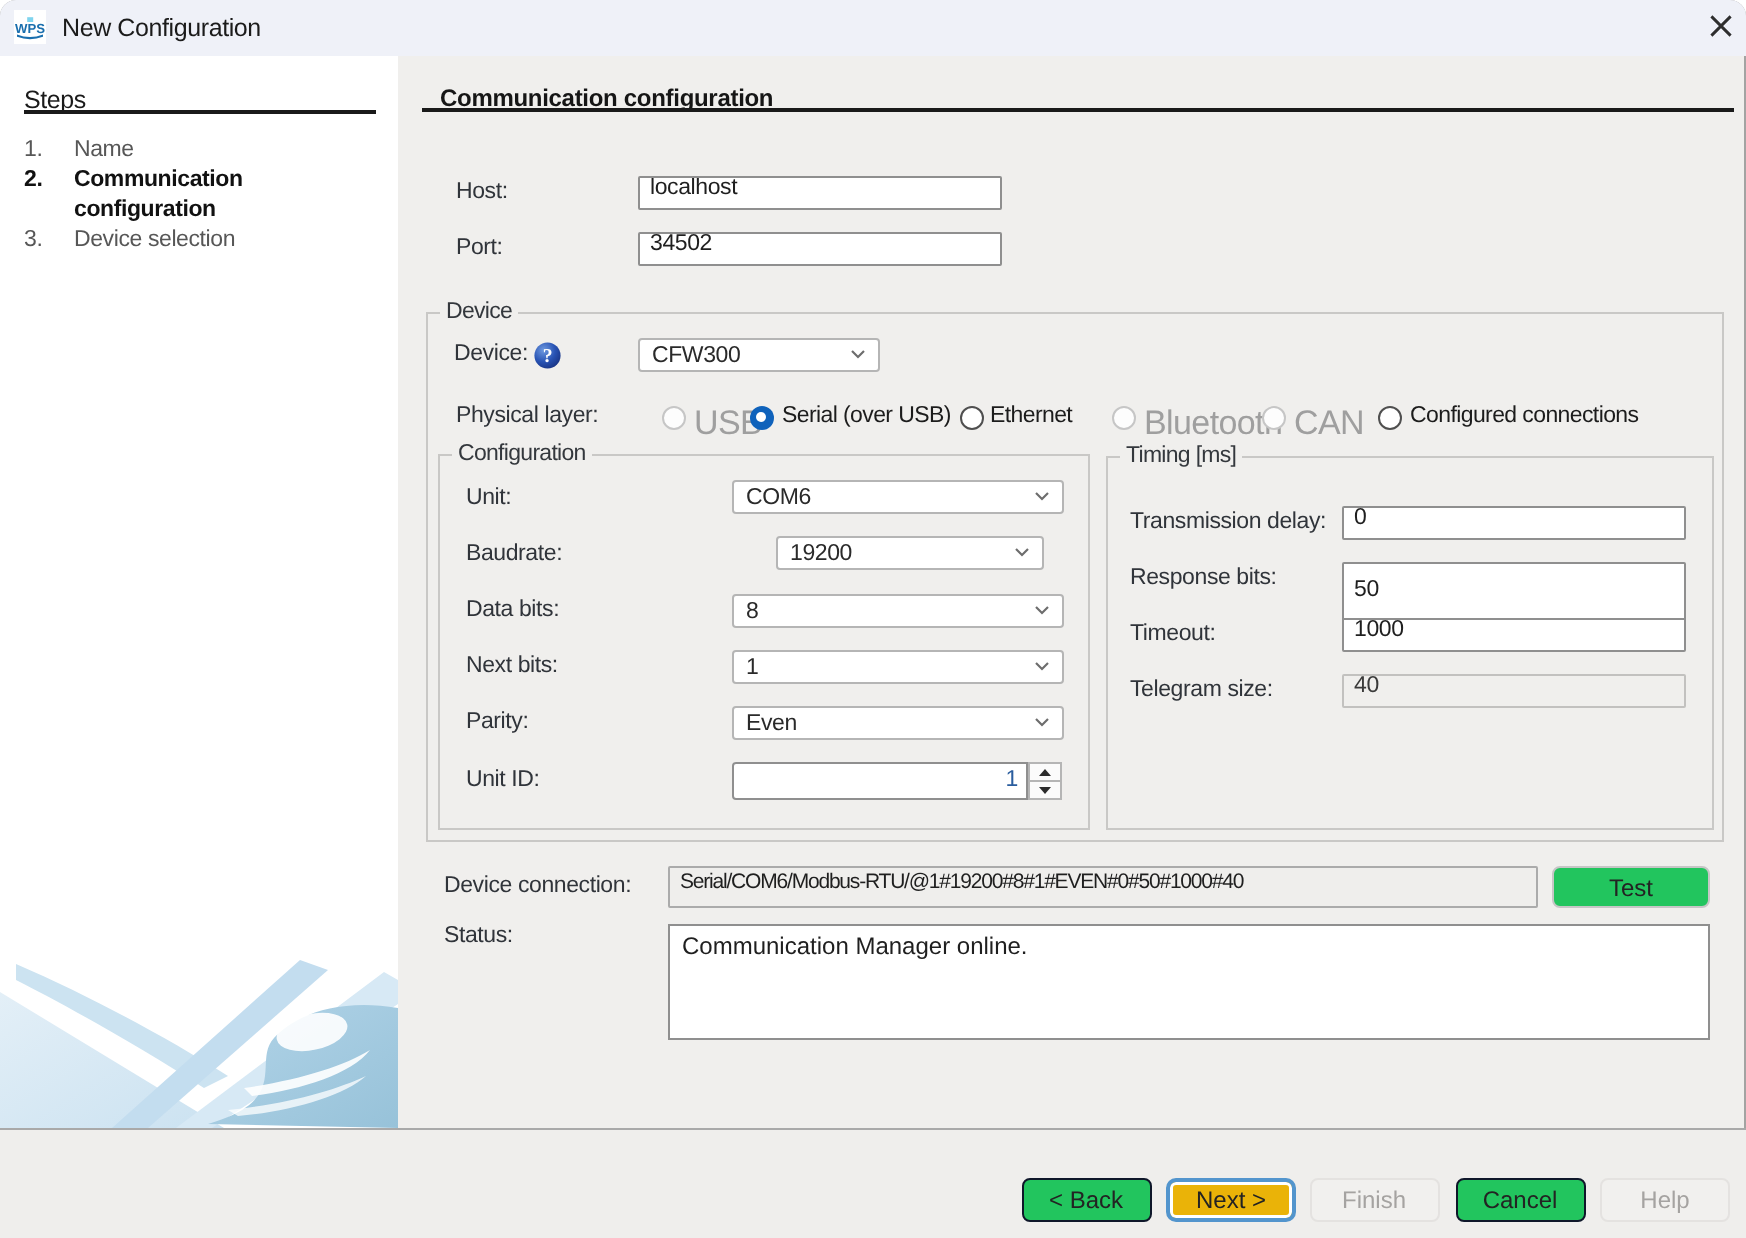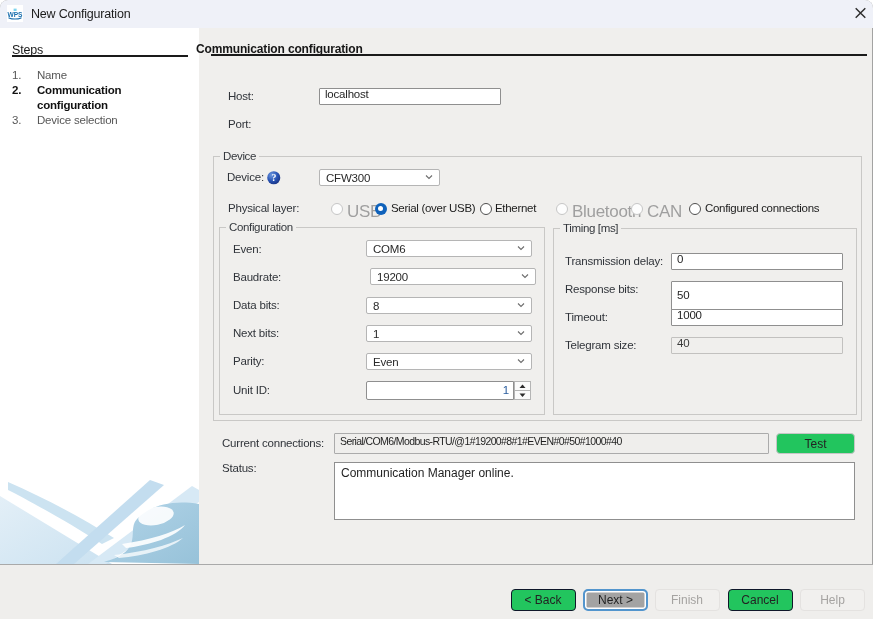--- a/index.html
+++ b/index.html
@@ -69,26 +69,27 @@
       <path d="M8 30 C45 46 82 66 114 86 L102 92 C68 70 28 48 8 38 Z" fill="#cce3f1"></path>
       <path d="M56 112 L150 28 L164 33 L74 112 Z" fill="#c3ddef"></path>
       <path d="M88 112 L192 34 L199 38 L199 50 L106 112 Z" fill="#d7e9f5"></path>
       <path d="M199 52 C170 47 148 55 137 67 C126 79 146 98 104 110 L199 112 Z" fill="url(#g2)"></path>
       <ellipse cx="156" cy="64" rx="18" ry="9" fill="#ffffff" opacity="0.9" transform="rotate(-12 156 64)"></ellipse>
       <path d="M122 92 C150 88 172 81 185 73 C176 85 150 93 126 96 Z" fill="#ffffff" opacity="0.9"></path>
       <path d="M114 103 C144 100 168 93 183 86 C172 96 144 104 119 106 Z" fill="#ffffff" opacity="0.75"></path>
     </svg>
   </div>
 
-  <div style="position:absolute;left:196px;top:42px;font-size:12px;font-weight:bold;letter-spacing:-0.15px;color:#161616">Communication configuration</div>
+  <div style="position:absolute;left:220px;top:42px;font-size:12px;font-weight:bold;letter-spacing:-0.15px;color:#161616">Communication configuration</div>
   <div class="hr2" style="left:211px;top:54px;width:656px"></div>
 
   <div class="lbl" style="left:228px;top:90px">Host:</div>
   <div class="inp" style="left:319px;top:88px;width:182px;height:17px">localhost</div>
   <div class="lbl" style="left:228px;top:118px">Port:</div>
+  <div class="inp" style="left:319px;top:116px;width:182px;height:17px">34502</div>
 
   <div class="fs" style="left:213px;top:156px;width:649px;height:265px">
     <div class="leg" style="left:6px">Device</div>
   </div>
   <div class="lbl" style="left:227px;top:171px">Device:</div>
   <svg style="position:absolute;left:267px;top:171px" width="13.5" height="13.5" viewBox="0 0 13 13">
     <defs>
         <radialGradient id="hb" cx="0.35" cy="0.3" r="0.8">
       <stop offset="0" stop-color="#6f9ae0"></stop>
           <stop offset="0.55" stop-color="#2853b4"></stop>
@@ -114,28 +115,28 @@
   <div class="radio r-dis" style="left:555.5px;top:202.5px"></div>
   <div class="glbl" style="left:572px;top:201.5px;letter-spacing:-0.3px">Bluetooth</div>
   <div class="radio r-dis" style="left:630.5px;top:202.5px"></div>
   <div class="glbl" style="left:647px;top:201.5px;letter-spacing:-0.3px">CAN</div>
   <div class="radio r-off" style="left:688.5px;top:202.5px"></div>
   <div class="lbl" style="left:705px;top:201.5px;color:#1c1c1c;letter-spacing:-0.3px">Configured connections</div>
 
   <div class="fs" style="left:219px;top:227px;width:326px;height:188px">
     <div class="leg" style="left:6px">Configuration</div>
   </div>
-  <div class="lbl" style="left:233px;top:243px">Even:</div>
+  <div class="lbl" style="left:233px;top:243px">Unit:</div>
   <div class="cmb" style="left:366px;top:240px;width:166px;height:17px">COM6
     <svg class="chv" viewBox="0 0 8 8">
         <path d="M1 2.5 L4 5.5 L7 2.5" stroke="#6d6d6d" stroke-width="1.1" fill="none"></path>
       </svg>
   </div>
   <div class="lbl" style="left:233px;top:271px">Baudrate:</div>
-  <div class="cmb" style="left:370px;top:268px;width:166px;height:17px">19200
+  <div class="cmb" style="left:388px;top:268px;width:134px;height:17px">19200
     <svg class="chv" viewBox="0 0 8 8">
         <path d="M1 2.5 L4 5.5 L7 2.5" stroke="#6d6d6d" stroke-width="1.1" fill="none"></path>
       </svg>
   </div>
   <div class="lbl" style="left:233px;top:299px">Data bits:</div>
   <div class="cmb" style="left:366px;top:297px;width:166px;height:17px">8
     <svg class="chv" viewBox="0 0 8 8">
         <path d="M1 2.5 L4 5.5 L7 2.5" stroke="#6d6d6d" stroke-width="1.1" fill="none"></path>
       </svg>
   </div>
@@ -171,25 +172,25 @@
   </div>
   <div class="lbl" style="left:565px;top:255px">Transmission delay:</div>
   <div class="inp" style="left:671px;top:253px;width:172px;height:17px">0</div>
   <div class="lbl" style="left:565px;top:283px">Response bits:</div>
   <div class="inp" style="left:671px;top:281px;width:172px;height:34px">50</div>
   <div class="lbl" style="left:565px;top:311px">Timeout:</div>
   <div class="inp" style="left:671px;top:309px;width:172px;height:17px">1000</div>
   <div class="lbl" style="left:565px;top:339px">Telegram size:</div>
   <div class="inp" style="left:671px;top:337px;width:172px;height:17px;background:#f0efed;border-color:#c2c1bf;color:#3a3a3a">40</div>
 
-  <div class="lbl" style="left:222px;top:437px">Current connections:</div>
+  <div class="lbl" style="left:222px;top:437px">Device connection:</div>
   <div class="inp" style="left:334px;top:433px;width:435px;height:21px;background:#efeeec;border-color:#ababab;font-size:10.5px;letter-spacing:-0.6px">Serial/COM6/Modbus-RTU/@1#19200#8#1#EVEN#0#50#1000#40</div>
   <div class="btn" style="left:776px;top:433px;width:79px;height:21px;border-color:#c6c6c6">Test</div>
   <div class="lbl" style="left:222px;top:462px">Status:</div>
   <div style="position:absolute;left:334px;top:462px;width:521px;height:58px;background:#fff;border:1px solid #8f8f8f;font-size:12px;color:#1f1f1f;padding:3px 0 0 6px">Communication Manager online.</div>
 
   <div class="footer"></div>
   <div class="btn" style="left:510.5px;top:589px">&lt; Back</div>
-  <div class="btn" style="left:583px;top:589px;background:#a3a3a3;border:2px solid #5395cd;border-radius:5px;width:65px;box-shadow:inset 0 0 0 1.5px #fff">Next &gt;</div>
+  <div class="btn" style="left:583px;top:589px;background:#eab308;border:2px solid #5395cd;border-radius:5px;width:65px;box-shadow:inset 0 0 0 1.5px #fff">Next &gt;</div>
   <div class="btn dis" style="left:654.5px;top:589px">Finish</div>
   <div class="btn" style="left:727.5px;top:589px">Cancel</div>
   <div class="btn dis" style="left:800px;top:589px">Help</div>
 </div>
 
 </body></html>

